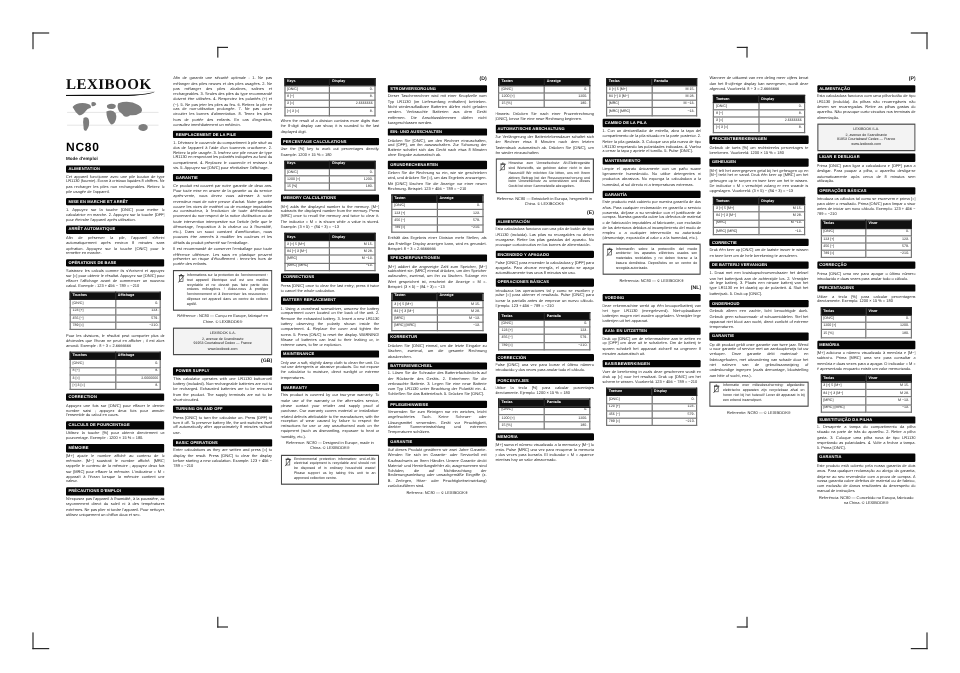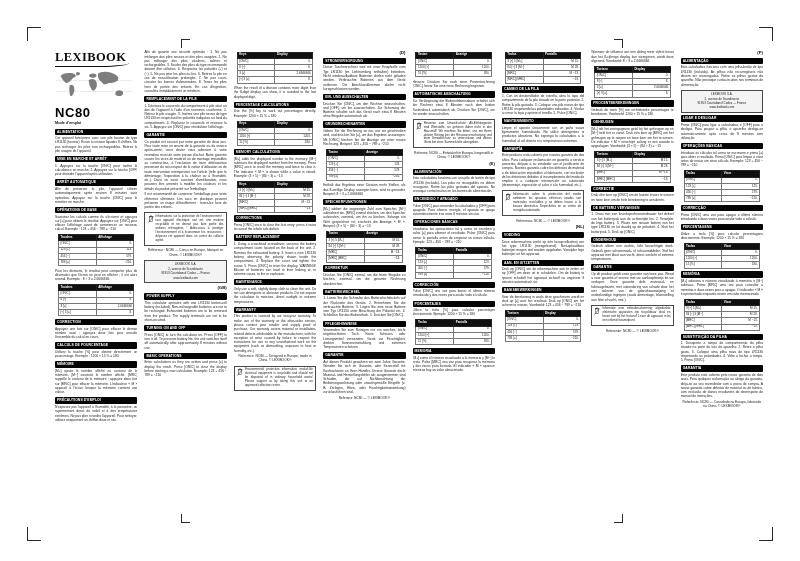--- a/index.html
+++ b/index.html
@@ -14,21 +14,21 @@
   .crop.tr{right:27px;top:27px;border-right:1px solid #2a2a2a;border-top:1px solid #2a2a2a;}
   .crop.bl{left:27px;bottom:20px;border-left:1px solid #2a2a2a;border-bottom:1px solid #2a2a2a;}
   .crop.br{right:27px;bottom:20px;border-right:1px solid #2a2a2a;border-bottom:1px solid #2a2a2a;}
   .fold{position:absolute;width:8px;height:8px;}
   .fold.t1{left:181px;top:39px;border-left:1px solid #2a2a2a;border-top:1px solid #2a2a2a;}
   .fold.t2{left:614px;top:39px;border-right:1px solid #2a2a2a;border-top:1px solid #2a2a2a;}
   .fold.b1{left:181px;bottom:38px;border-left:1px solid #2a2a2a;border-bottom:1px solid #2a2a2a;}
   .fold.b2{left:614px;bottom:38px;border-right:1px solid #2a2a2a;border-bottom:1px solid #2a2a2a;}
   
   #columns{
-    position:absolute;left:55px;top:49px;width:708px;height:453px;
+    position:absolute;left:55px;top:62px;width:708px;height:453px;
     display:grid;grid-template-columns:repeat(8,1fr);column-gap:7px;
   }
   .col{overflow:hidden;min-width:0;}
   
   .sec-header{
     background:#050505;color:#fff;font-size:3.4px;font-weight:bold;
     padding:1px 2px;margin:2.8px 0 1.4px;border-radius:1px;line-height:1.25;
     letter-spacing:0.1px;
   }
   .para{font-size:3.3px;line-height:1.3;color:#222;text-align:justify;margin:1.3px 0;word-break:break-word;}
@@ -54,21 +54,21 @@
   .addr-line{display:block;font-size:3px;line-height:1.45;}
   
   .brand{margin:2px 0 4px;}
   .logo{
     font-family:"Liberation Serif",serif;font-weight:bold;font-size:12.5px;
     letter-spacing:0.4px;color:#0d0d0d;line-height:1;
   }
   .logo-swoosh{width:74px;height:3px;border-bottom:1.3px solid #0d0d0d;border-radius:0 0 60%/0 0 160% ;margin-top:-1px;}
   .map-wrap{margin:3.5px 0 2px;}
   .map-wrap svg{display:block;}
-  .model{font-size:13px;font-weight:bold;letter-spacing:0.6px;color:#000;margin:2.5px 0 1px;}
+  .model{font-size:10px;font-weight:bold;letter-spacing:0.6px;color:#000;margin:2.5px 0 1px;}
   .subtitle{font-size:3.8px;font-weight:bold;color:#111;margin-bottom:1px;}
   .bin-icon{flex:0 0 auto;}
 </style>
 </head>
 <body>
 
 <div class="page">
   <div class="crop tl"></div>
   <div class="crop tr"></div>
   <div class="crop bl"></div>

